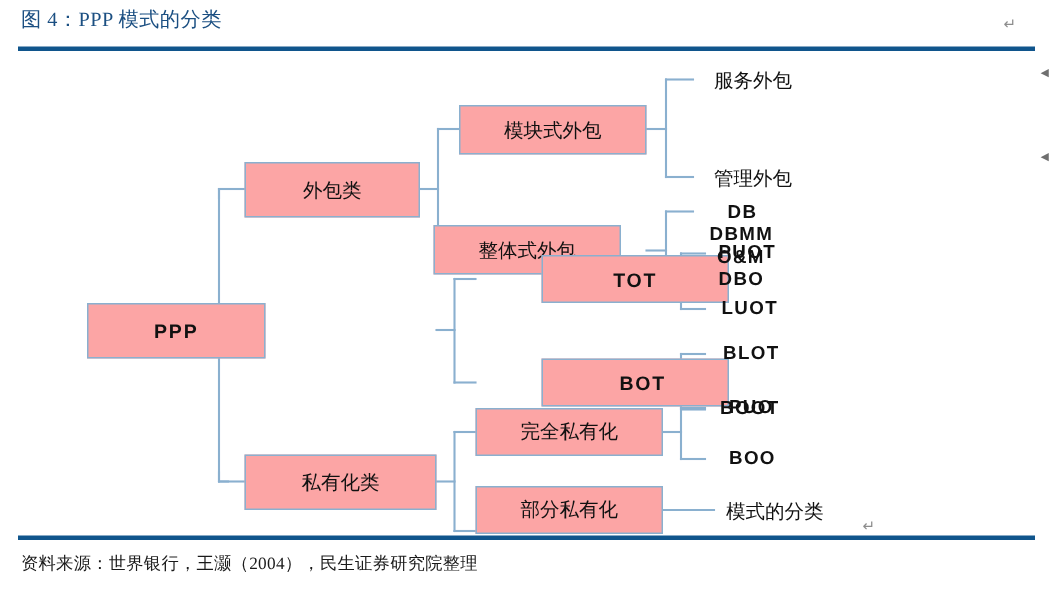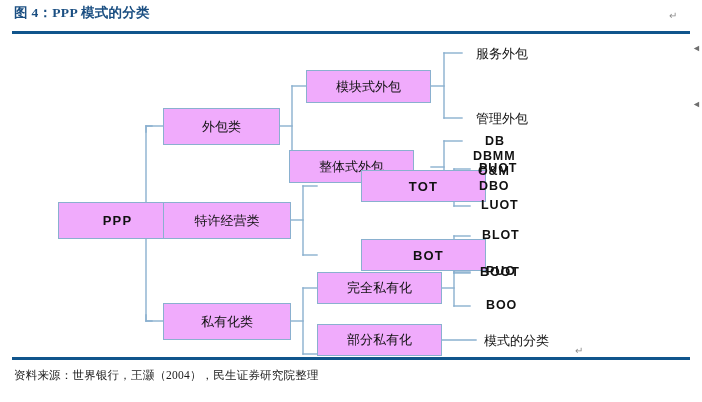--- a/index.html
+++ b/index.html
@@ -14,21 +14,21 @@
     overflow:hidden;
     background:#fff;
   }
 
   
   .fig-title{
     position:absolute;
     left:14px; top:4px;
     font-family:"Liberation Serif","DejaVu Serif",serif;
     font-size:13.5px;
-    font-weight:bold;
+    font-weight:normal;
     color:#1b4f82;
     letter-spacing:.3px;
     white-space:nowrap;
   }
   .pilcrow{
     position:absolute;
     color:#8d8d8d;
     font-size:10px;
     font-family:"Liberation Sans",sans-serif;
   }
@@ -70,21 +70,21 @@
   #wires{
     position:absolute;
     left:0; top:0;
     width:702px; height:322px;
     pointer-events:none;
   }
   .node{
     position:absolute;
     box-sizing:border-box;
     border:1px solid #8ab0cf;
-    background:#f0abfc;
+    background:#fca5a5;
     display:flex;
     align-items:center;
     justify-content:center;
     color:#111111;
     white-space:nowrap;
   }
   .node.cn{
     font-family:"DejaVu Sans","Liberation Sans",sans-serif;
     font-size:13px;
     font-weight:500;
@@ -184,21 +184,20 @@
         <path d="M454 238 L470 238"></path>
         <path d="M454 272 L470 272"></path>
 
         <path d="M442 306 L476 306"></path>
       </g>
     </svg>
 
     <div class="node en" style="left:14px; top:168px; width:119px; height:37px;">PPP</div>
 
     <div class="node cn" style="left:163px; top:74px; width:117px; height:37px;">外包类</div>
-    <div class="node cn" style="left:163px; top:168px; width:128px; height:37px;">特许经营类</div>
     <div class="node cn" style="left:163px; top:269px; width:128px; height:37px;">私有化类</div>
 
     <div class="node cn" style="left:306px; top:36px; width:125px; height:33px;">模块式外包</div>
     <div class="node cn" style="left:289px; top:116px; width:125px; height:33px;">整体式外包</div>
 
     <div class="node en" style="left:317px; top:136px; width:125px; height:32px;">TOT</div>
     <div class="node en" style="left:317px; top:205px; width:125px; height:32px;padding-left:10px;">BOT</div>
 
     <div class="node cn" style="left:317px; top:290px; width:125px; height:32px;">部分私有化</div>
     <div class="node cn" style="left:317px; top:238px; width:125px; height:32px;">完全私有化</div>

